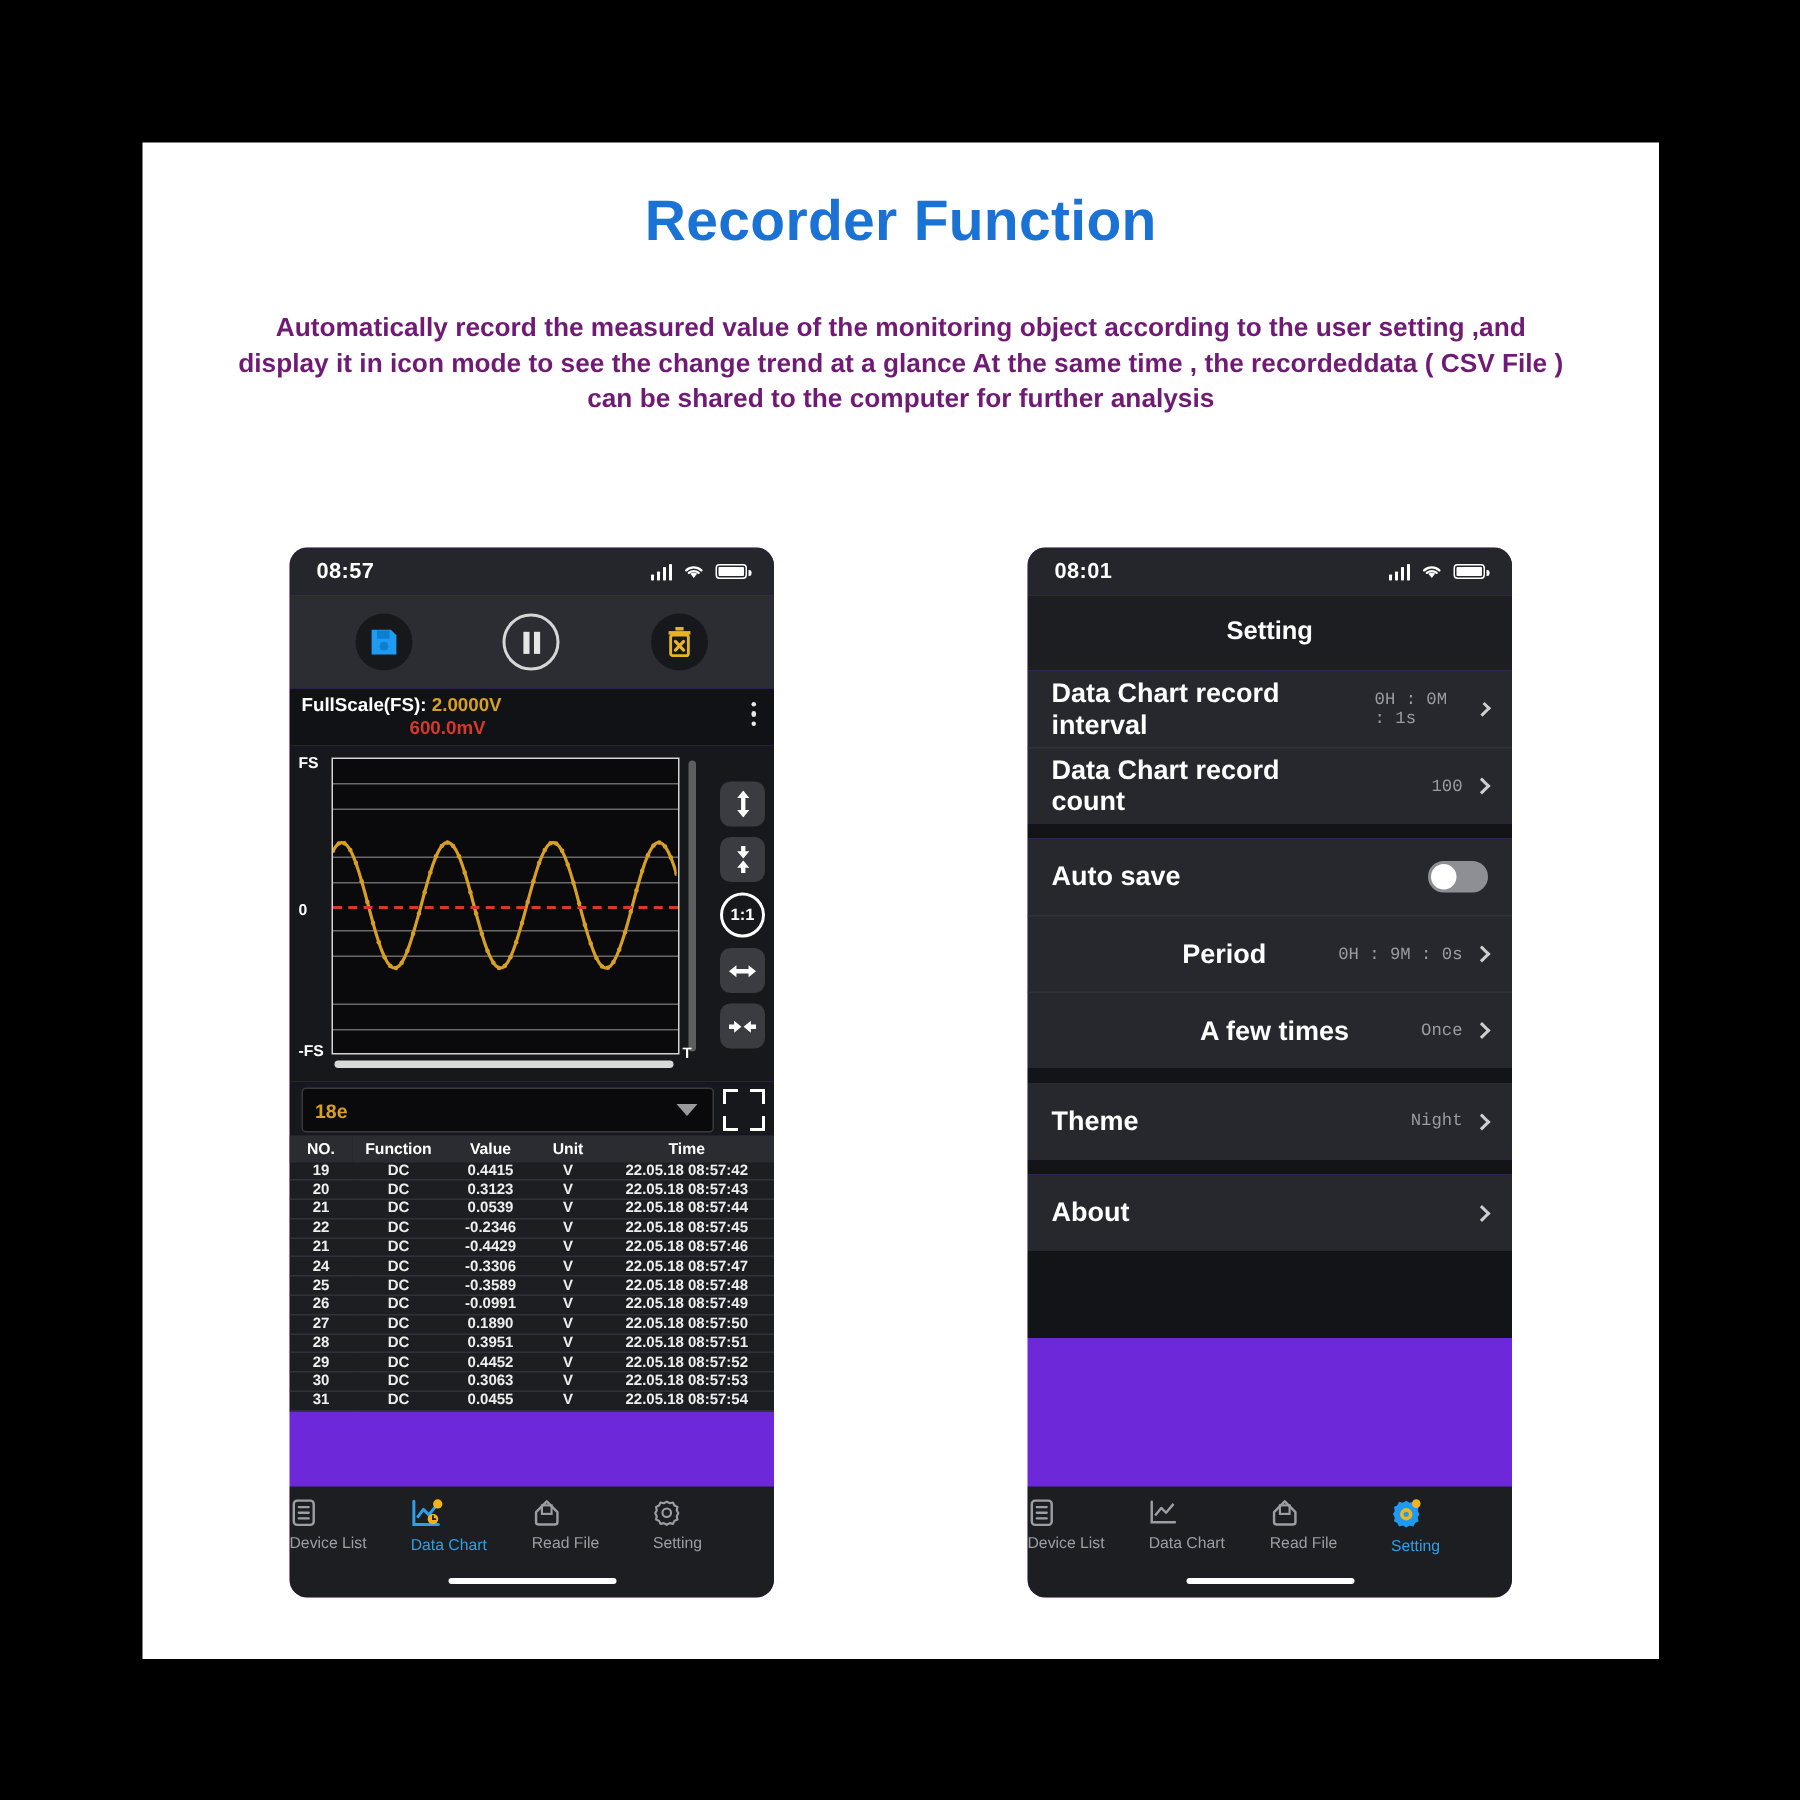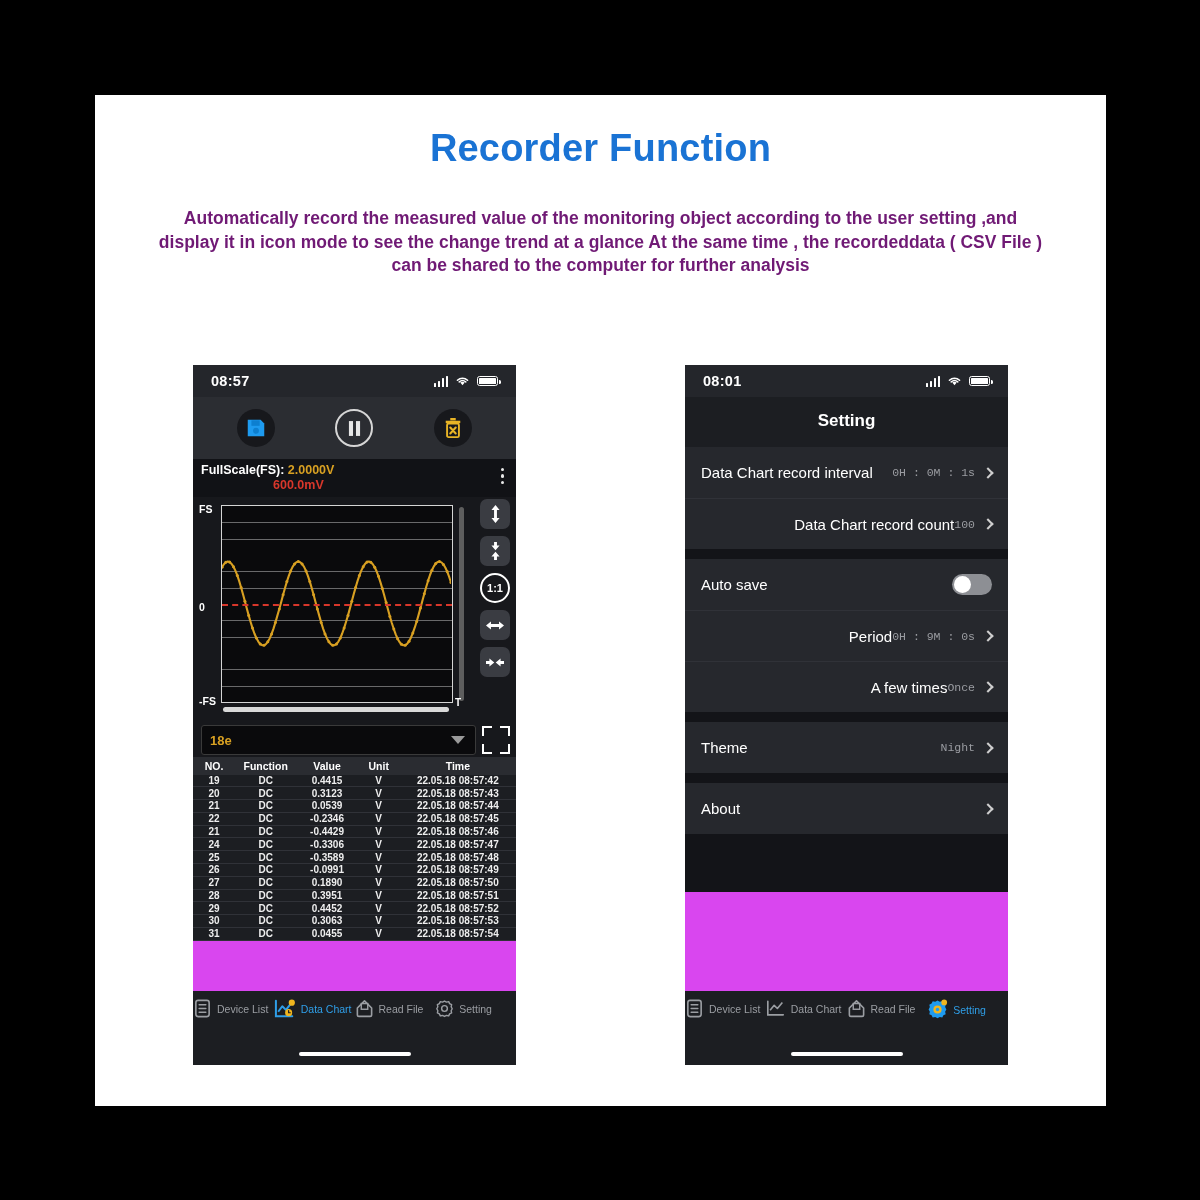--- a/index.html
+++ b/index.html
@@ -29,22 +29,22 @@
     color: #701a75;
     font-size: 17.5px;
     font-weight: bold;
     line-height: 23.5px;
   }
 
   
   .phone {
     position: absolute;
     width: 323px; height: 700px;
-    background: #d946ef;
-    border-radius: 0;
+    background: #6d28d9;
+    border-radius: 12px;
     overflow: hidden;
     color: #fff;
   }
   #phone-left  { left: 98px;  top: 270px; }
   #phone-right { left: 590px; top: 270px; }
 
   .statusbar {
     height: 32px; background: #24262b;
     display: flex; align-items: center;
     padding: 0 18px;
@@ -101,21 +101,21 @@
     background:#0a0a0c; border:1.6px solid #d5d5d5;
   }
   .gridline { position:absolute; left:0; width:100%; height:1px; background:#8a8a8a; opacity:.75; }
   .zeroline { position:absolute; left:0; top:50%; width:100%; height:0;
               border-top: 2.4px dashed #d8372b; }
   .vscroll { position:absolute; left:266px; top:10px; width:5px; height:194px;
              background:#5e5e5e; border-radius:3px; }
   .hscroll { position:absolute; left:30px; top:210px; width:226px; height:5px;
              background:#d9d9d9; border-radius:3px; }
   .taxis { position:absolute; left:262px; top:200px; color:#fff; font-size:10px; font-weight:bold; }
-  .ctrl-col { position:absolute; right:6px; top:2px; display:flex; flex-direction:column; gap:7px; }
+  .ctrl-col { position:absolute; right:6px; top:24px; display:flex; flex-direction:column; gap:7px; }
   .cbtn { width:30px; height:30px; border-radius:7px; background:#3a3c42;
           display:flex; align-items:center; justify-content:center; }
   .cbtn.ratio { border-radius:50%; background:transparent; border:2.2px solid #fff;
                 color:#fff; font-size:11px; font-weight:bold; }
 
   
   .sel-row { position:relative; background:#17181c; padding: 4px 6px 2px 8px; display:flex; align-items:center; gap:6px; }
   .selbox {
     flex:1; height:30px; background:#0a0a0c; border:1px solid #3a3a3a; border-radius:3px;
     display:flex; align-items:center; padding: 0 8px; position:relative;
@@ -140,40 +140,40 @@
     font-size:10px; font-weight:bold; color:#eeeeee; text-align:center;
     padding:0.4px 0; border-bottom:1px solid #303238;
   }
   .c-no{width:13%}.c-fn{width:19%}.c-val{width:19%}.c-unit{width:13%}.c-time{width:36%}
 
   
   .tabbar {
     position:absolute; left:0; bottom:0; width:100%; height:74px;
     background:#1c1e22; display:flex; align-items:flex-start; padding-top:8px;
   }
-  .tab { flex:1; display:flex; flex-direction:row; align-items:center; gap:5px; }
+  .tab { flex:1; display:flex; flex-direction:column; align-items:flex-start; gap:5px; }
   .tab .tl { font-size:10.5px; color:#9b9ea3; }
   .tab.active .tl { color:#2f9fe8; }
   .homebar {
     position:absolute; left:50%; transform:translateX(-50%); bottom:9px;
     width:112px; height:4.5px; background:#fff; border-radius:3px;
   }
 
   
   .set-title { text-align:center; font-size:17px; font-weight:bold; padding:14px 0 16px;
                background:#1c1e22; }
   .sgroup { background:#26282d; }
   .gap { height:10px; background:#131418; }
   .srow {
     display:flex; align-items:center; justify-content:space-between;
     padding: 0 16px; height: 51px;
   }
   .srow + .srow { border-top:1px solid #303238;justify-content:flex-end; }
-  .srow .lbl { font-size:15px; font-weight:normal; color:#fff; }
-  .srow .right { display:flex; align-items:center; gap:9px; }
+  .srow .lbl { font-size:18px; font-weight:bold; color:#fff; }
+  .srow .right { display:flex; align-items:center; gap:9px;margin-left:48px; }
   .srow .val { font-size:11.5px; color:#9a9ca1; font-family:"Liberation Mono", monospace; }
   .chev { width:8px; height:8px; border-right:2.4px solid #cfcfcf; border-top:2.4px solid #cfcfcf;
           transform: rotate(45deg); display:block; }
   .toggle { width:40px; height:21px; border-radius:11px; background:#8d8f94; position:relative; }
   .toggle::after { content:""; position:absolute; left:2px; top:2px; width:17px; height:17px;
                    border-radius:50%; background:#fff; }
   .filler { background:#131418; }
 </style>
 </head>
 <body>

